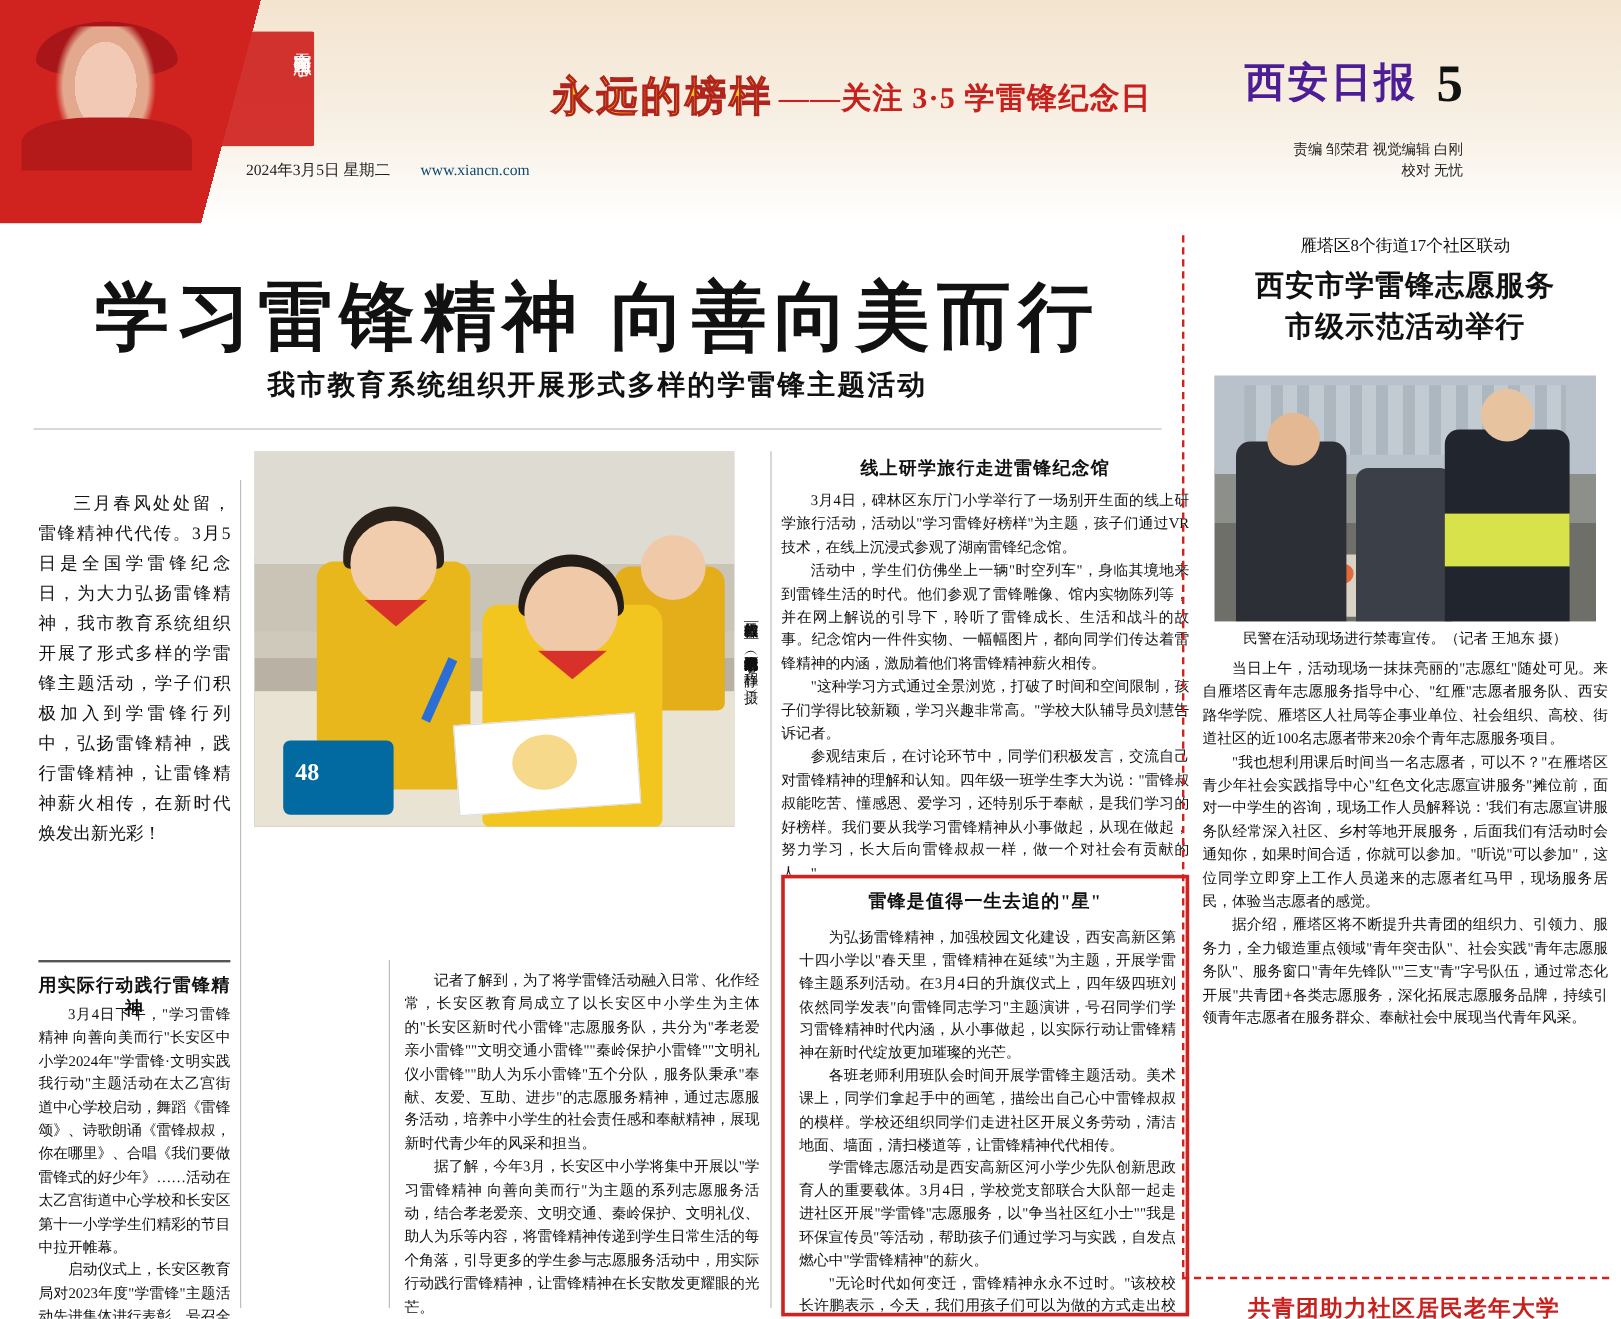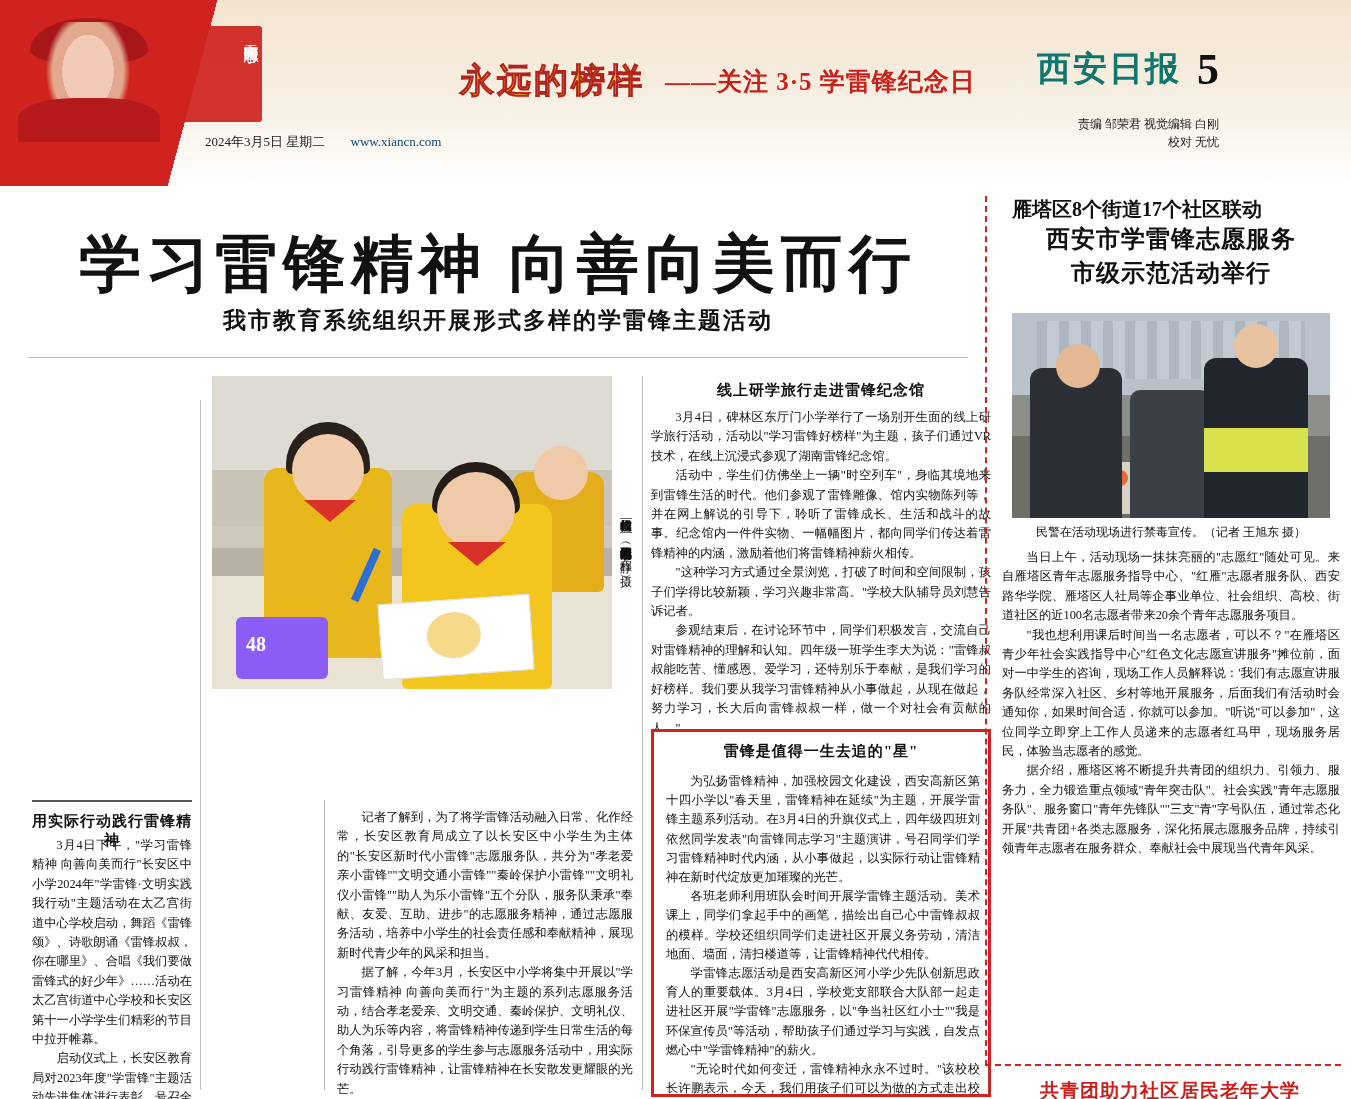--- a/index.html
+++ b/index.html
@@ -54,27 +54,27 @@
     position:absolute;left:460px;top:56px;width:680px;height:50px;
     display:flex;align-items:center;
   }
   .hb-yellow{
     font-family:"Liberation Serif", serif;
     font-size:34px;font-weight:bold;color:#f5c518;
     -webkit-text-stroke:1px #b1231d;
     letter-spacing:3px;
   }
   .hb-red{
-    font-size:25px;font-weight:bold;color:#c8201c;margin-left:20px;letter-spacing:1px;
+    font-size:25px;font-weight:bold;color:#c8201c;margin-left:4px;letter-spacing:1px;
   }
   .masthead{
     position:absolute;right:16px;top:44px;width:290px;text-align:right;
   }
   .masthead .title{
-    font-size:34px;font-weight:bold;color:#0f766e;letter-spacing:2px;
+    font-size:34px;font-weight:bold;color:#4c1d95;letter-spacing:2px;
     font-family:Liberation Mono, monospace;display:inline-block;
   }
   .masthead .pageno{
     font-size:44px;font-weight:bold;color:#111;display:inline-block;margin-left:12px;vertical-align:-4px;
   }
   .masthead .credits{
     font-size:12px;color:#222;margin-top:20px;line-height:18px;
   }
   .dateline{
     position:absolute;left:205px;top:133px;font-size:13px;color:#222;
@@ -131,21 +131,21 @@
   #photo1 .k2{left:52px;top:92px;width:128px;height:190px;background:#e8b71c;}
   #photo1 .k2h{position:absolute;left:80px;top:58px;width:72px;height:72px;border-radius:50%;background:#f2cdad;}
   #photo1 .k2hair{position:absolute;left:74px;top:46px;width:84px;height:52px;border-radius:42px 42px 6px 6px;background:#2a211a;}
   #photo1 .k3{left:300px;top:96px;width:92px;height:120px;background:#e3ae1a;}
   #photo1 .k3h{position:absolute;left:322px;top:70px;width:54px;height:54px;border-radius:50%;background:#f0c9a8;}
   #photo1 .scarf{position:absolute;background:#d7312a;}
   #photo1 .s1{left:236px;top:166px;width:58px;height:24px;clip-path:polygon(0 0,100% 0,50% 100%);}
   #photo1 .s2{left:92px;top:124px;width:52px;height:22px;clip-path:polygon(0 0,100% 0,50% 100%);}
   #photo1 .paper{position:absolute;left:168px;bottom:14px;width:150px;height:74px;background:#fff;border:1px solid #ddd;transform:rotate(-4deg);}
   #photo1 .paper .dogface{position:absolute;left:46px;top:12px;width:54px;height:46px;border-radius:50%;background:#f6d98a;}
-  #photo1 .box{position:absolute;left:24px;bottom:10px;width:92px;height:62px;background:#8b5cf6;border-radius:6px;}
+  #photo1 .box{position:absolute;left:24px;bottom:10px;width:92px;height:62px;background:#0369a1;border-radius:6px;}
   #photo1 .box .num{position:absolute;left:10px;top:16px;color:#fff;font-size:20px;font-weight:bold;}
   #photo1 .pen{position:absolute;left:150px;bottom:86px;width:8px;height:56px;background:#2b6fd6;transform:rotate(24deg);}
 
   
   #photo2{left:1012px;top:313px;width:318px;height:205px;}
   #photo2 .bg{position:absolute;inset:0;background:linear-gradient(180deg,#c9cfd6 0 38%, #8d8f8a 38% 60%, #6f6f69 60% 100%);}
   #photo2 .bld{position:absolute;left:0;top:0;width:100%;height:40%;background:#b9c2cb;}
   #photo2 .bld:after{content:"";position:absolute;left:8%;top:10%;width:84%;height:70%;
     background:repeating-linear-gradient(90deg,#aab4bd 0 10px,#c4ccd4 10px 22px);opacity:.8;}
   #photo2 .p1{position:absolute;left:18px;bottom:0;width:92px;height:150px;background:#2c2f36;border-radius:12px 12px 0 0;}
@@ -156,22 +156,22 @@
   #photo2 .p3h{position:absolute;right:52px;bottom:150px;width:44px;height:44px;border-radius:50%;background:#e8c3a0;}
   #photo2 .table{position:absolute;left:86px;bottom:4px;width:160px;height:52px;background:#d9d2c4;border-radius:4px;}
   #photo2 .table .dot{position:absolute;width:16px;height:16px;border-radius:50%;background:#e06a3a;top:8px;}
 
   .photo-cap{
     position:absolute;font-size:12px;color:#111;text-align:center;
   }
 
   
   .right-kicker{
-    position:absolute;left:1012px;top:196px;width:318px;text-align:left;
-    font-size:20px;font-weight:bold;
+    position:absolute;left:1012px;top:196px;width:318px;text-align:center;
+    font-size:14px;font-weight:normal;
   }
   .right-title{
     position:absolute;left:1000px;top:222px;width:342px;text-align:center;
     font-size:24px;font-weight:bold;line-height:34px;letter-spacing:1px;
   }
 
   
   .redbox{
     position:absolute;left:651px;top:729px;width:340px;height:368px;
     border:3px solid #d0231f;box-sizing:border-box;background:#fff;
@@ -259,20 +259,23 @@
     <div class="box">
         <span class="num">48</span>
       </div>
     <div class="paper">
         <div class="dogface"></div>
       </div>
     <div class="pen"></div>
   </div>
   <div class="photo-cap" style="left:612px;top:510px;width:26px;writing-mode:vertical-rl;text-orientation:upright;line-height:24px;">雷锋叔叔的模样——同学们用手中的画笔描绘自己心中（记者 程静 摄）</div>
 
+  <div class="col lead" style="left:32px;top:408px;width:160px;">
+    <p>三月春风处处留，雷锋精神代代传。3月5日是全国学雷锋纪念日，为大力弘扬雷锋精神，我市教育系统组织开展了形式多样的学雷锋主题活动，学子们积极加入到学雷锋行列中，弘扬雷锋精神，践行雷锋精神，让雷锋精神薪火相传，在新时代焕发出新光彩！</p>
+  </div>
 
   <div class="hrule-dark" style="left:32px;top:800px;width:160px;"></div>
   <div class="sec-title" style="left:32px;top:812px;width:160px;">用实际行动践行雷锋精神</div>
   <div class="col" style="left:32px;top:836px;width:160px;">
     <p>3月4日下午，"学习雷锋精神 向善向美而行"长安区中小学2024年"学雷锋·文明实践我行动"主题活动在太乙宫街道中心学校启动，舞蹈《雷锋颂》、诗歌朗诵《雷锋叔叔，你在哪里》、合唱《我们要做雷锋式的好少年》……活动在太乙宫街道中心学校和长安区第十一小学学生们精彩的节目中拉开帷幕。</p>
     <p>启动仪式上，长安区教育局对2023年度"学雷锋"主题活动先进集体进行表彰。号召全区中小学生争做传递温暖的小使者，文明行为的践行者、勤俭节约的倡导者、勤奋学习的模范生、孝老爱亲的好少年，要学习雷锋叔叔，在学习和生活中播撒雷锋精神的种子。太乙宫街道中心学校的少先队员代表和校长分别作表态发言；西安市"最佳志愿服务项目"引领街道中心学校"红领巾孙子队"辅导老师讲述自己的学雷锋故事。活动后，与会人员观摩了学校"小葵花"义卖活动及学雷锋主题活动展示。</p>
   </div>
 
   <div class="col" style="left:337px;top:808px;width:296px;">
     <p>记者了解到，为了将学雷锋活动融入日常、化作经常，长安区教育局成立了以长安区中小学生为主体的"长安区新时代小雷锋"志愿服务队，共分为"孝老爱亲小雷锋""文明交通小雷锋""秦岭保护小雷锋""文明礼仪小雷锋""助人为乐小雷锋"五个分队，服务队秉承"奉献、友爱、互助、进步"的志愿服务精神，通过志愿服务活动，培养中小学生的社会责任感和奉献精神，展现新时代青少年的风采和担当。</p>

